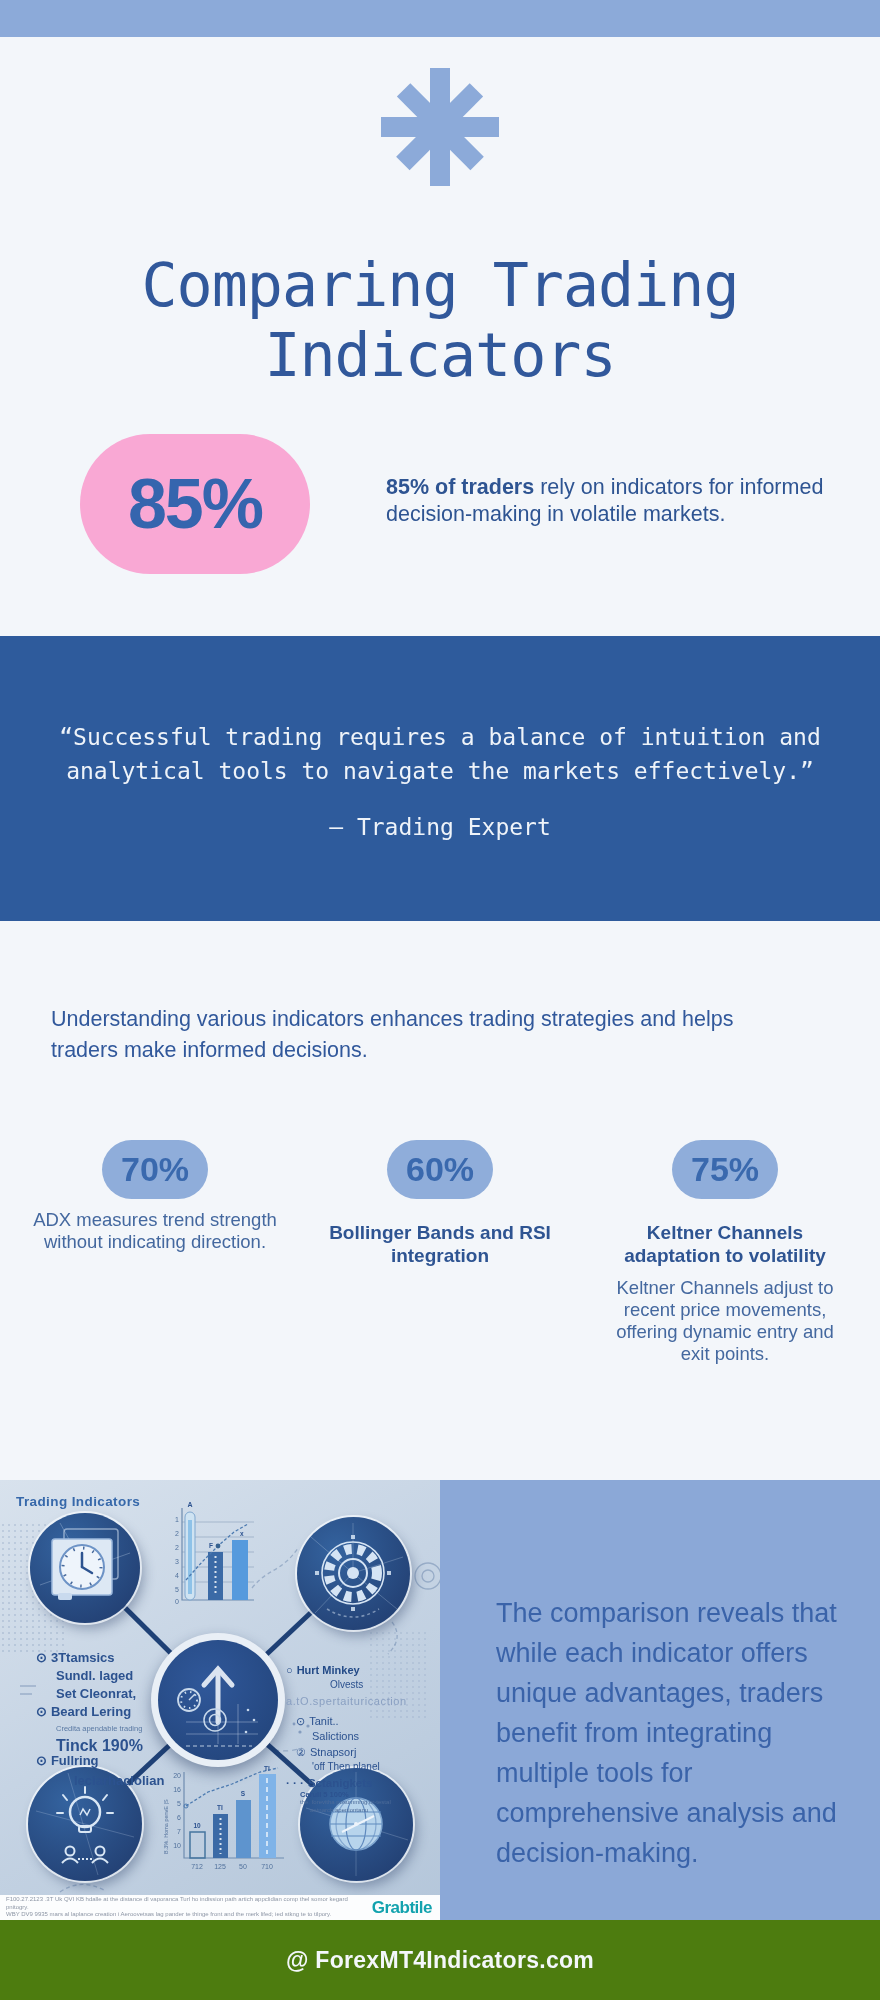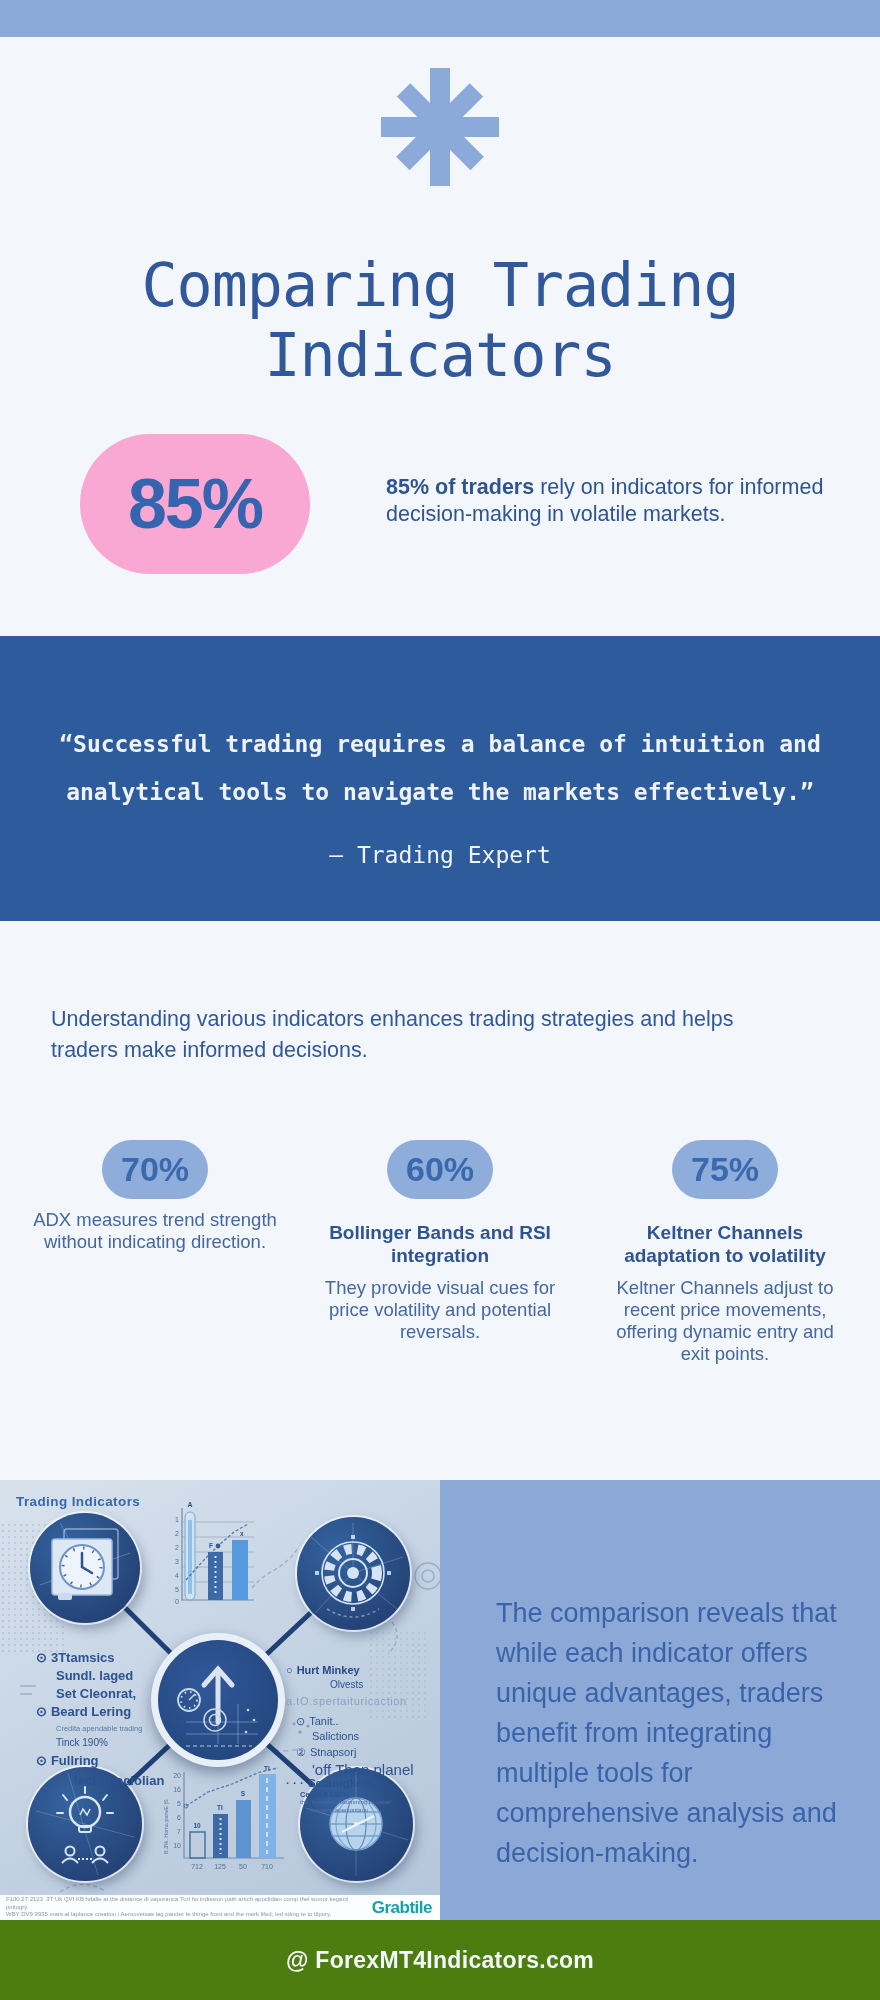--- a/index.html
+++ b/index.html
@@ -16,21 +16,21 @@
   .pill-large{width:230px;height:140px;border-radius:72px;background:#f9a8d4;
               display:flex;align-items:center;justify-content:center;flex:none;}
   .pill-large span{font-weight:800;font-size:70px;color:#3565ae;letter-spacing:-2px;}
   .hero-text{margin-left:76px;padding-top:40px;width:470px;font-size:21.5px;
              line-height:27px;color:#2e5492;}
   .hero-text b{font-weight:700;}
   
   .quote-band{position:absolute;top:636px;left:0;width:880px;height:285px;background:#2e5b9c;
               text-align:center;color:#eef3f9;}
   .quote-text{margin:84px auto 0;width:800px;font-family:"DejaVu Sans Mono",monospace;
-              font-size:23px;line-height:48px;font-weight:bold;}
+              font-size:23px;line-height:34px;}
   .quote-attr{margin-top:26px;font-family:"DejaVu Sans Mono",monospace;font-size:23px;}
   
   .insight-para{position:absolute;top:1004px;left:51px;width:720px;font-size:21.5px;
                 line-height:31px;color:#31589b;}
   .stats-row{position:absolute;top:1140px;left:0;width:880px;display:flex;
              justify-content:center;gap:37px;}
   .stat-col{width:248px;text-align:center;}
   .stat-badge{display:inline-block;min-width:68px;height:59px;line-height:59px;
               border-radius:30px;background:#8fadda;padding:0 19px;
               font-weight:800;font-size:34px;color:#3a69ae;}
@@ -68,30 +68,30 @@
   
   .ig-list{position:absolute;color:#2c528f;}
   .l-left{left:36px;top:170px;width:140px;}
   .l-right{left:286px;top:160px;width:152px;}
   .ig-row{position:relative;white-space:nowrap;}
   .b{display:inline-block;margin-right:4px;}
   .lr0,.lr3,.lr6{font-weight:700;font-size:13px;height:18px;}
   .lr1,.lr2{font-weight:700;font-size:13px;height:18px;padding-left:20px;}
   .lr3{height:20px;}
   .lr4{font-size:7.5px;height:13px;padding-left:20px;color:#5a79a3;}
-  .lr5{font-weight:400;font-size:10px;height:16px;padding-left:20px;}
+  .lr5{font-weight:700;font-size:16px;height:16px;padding-left:20px;}
   .lr6{height:20px;}
   .lr7{font-weight:700;font-size:13px;padding-left:38px;}
   .rr0{font-weight:700;font-size:11px;height:15px;color:#234a87;margin-top:24px;}
   .rr1{font-size:10px;height:16px;padding-left:44px;}
   .rr2{font-size:11px;height:20px;color:#8aa0c2;letter-spacing:.6px;}
   .rr3{font-size:11px;height:15px;padding-left:10px;}
   .rr4{font-size:11px;height:16px;padding-left:26px;}
   .rr5{font-size:11px;height:15px;padding-left:10px;}
-  .rr6{font-size:15px;height:16px;padding-left:26px;}
+  .rr6{font-size:10px;height:16px;padding-left:26px;}
   .rr7{font-size:11.5px;font-weight:700;height:13px;}
   .rr8{font-size:7.5px;font-weight:700;height:9px;padding-left:14px;}
   .rr9{font-size:6px;height:8px;padding-left:14px;color:#4c6b99;}
   .rr10{font-size:6px;height:8px;padding-left:24px;color:#4c6b99;}
   
   .cap{position:absolute;left:0;bottom:0;width:440px;height:25px;background:#fcfdfe;
        display:flex;align-items:center;}
   .cap-lines{flex:1;padding-left:6px;font-size:6px;line-height:7.5px;color:#8d96a5;}
   .watermark{padding-right:8px;font-weight:700;font-size:17px;color:#12a2ae;letter-spacing:-.5px;}
   
@@ -135,21 +135,20 @@
   <div class="insight-para">Understanding various indicators enhances trading strategies and helps traders make informed decisions.</div>
 
   <div class="stats-row">
     <div class="stat-col">
       <div class="stat-badge">70%</div>
       <div class="stat-desc">ADX measures trend strength without indicating direction.</div>
     </div>
     <div class="stat-col">
       <div class="stat-badge">60%</div>
       <div class="stat-title">Bollinger Bands and RSI integration</div>
-      <div class="stat-desc">They provide visual cues for price volatility and potential reversals.</div>
     </div>
     <div class="stat-col">
       <div class="stat-badge">75%</div>
       <div class="stat-title">Keltner Channels adaptation to volatility</div>
       <div class="stat-desc">Keltner Channels adjust to recent price movements, offering dynamic entry and exit points.</div>
     </div>
   </div>
 
   <div class="bottom">
 

